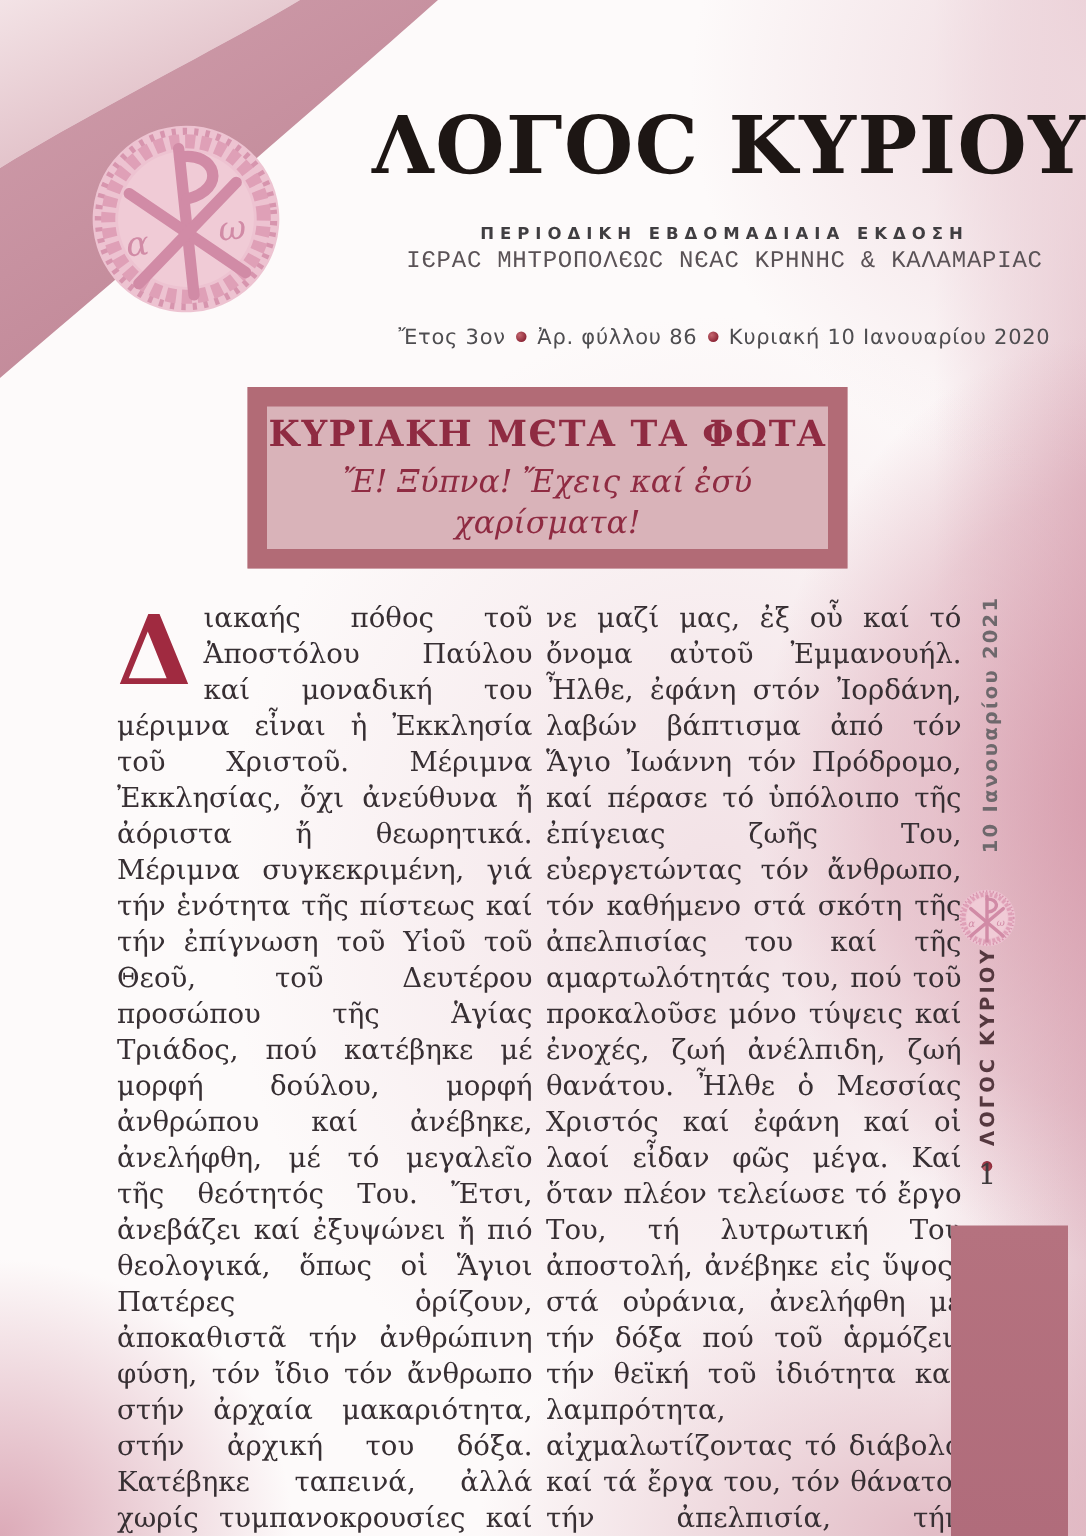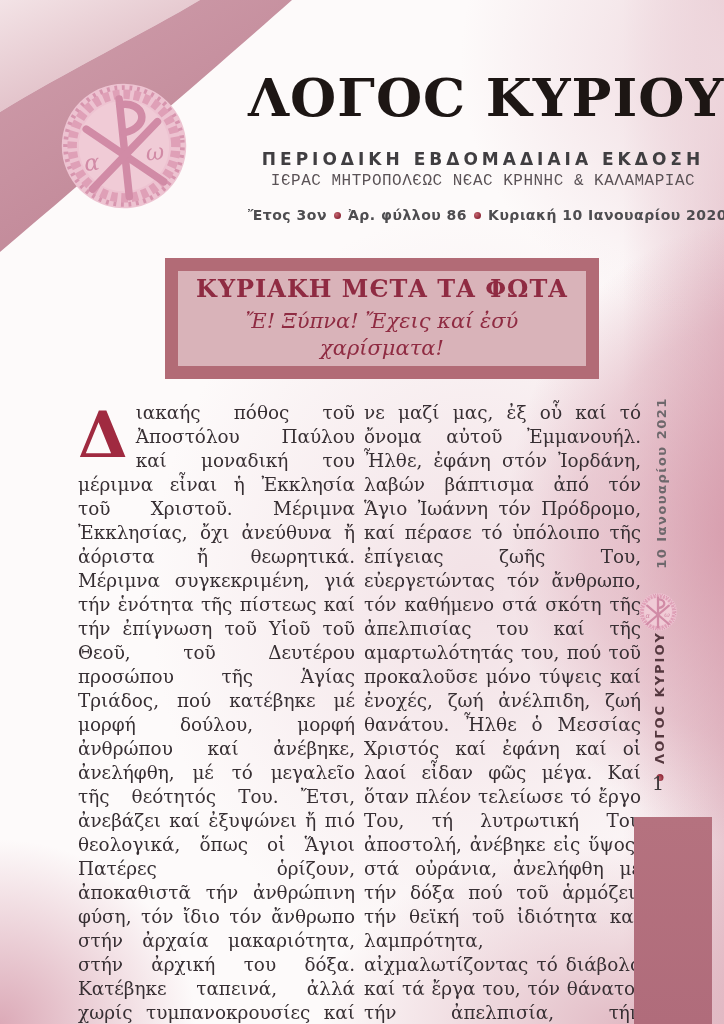--- a/index.html
+++ b/index.html
@@ -23,40 +23,40 @@
   .logo-small{position:absolute;left:638px;top:592px;width:40px;height:40px;}
 
   .masthead{position:absolute;left:248px;top:68px;width:470px;text-align:center;}
   .m-title{
     font-family:"DejaVu Serif", serif;font-weight:700;
     font-size:53px;line-height:1.1;color:#1d1614;letter-spacing:1px;white-space:nowrap;
   }
   .m-sub1{
     margin-top:23px;
     font-family:"DejaVu Sans", sans-serif;font-weight:700;
-    font-size:17px;color:#403e41;letter-spacing:4px;white-space:nowrap;
+    font-size:11px;color:#403e41;letter-spacing:4px;white-space:nowrap;
   }
   .m-sub2{
     margin-top:3px;
     font-family:Liberation Mono, monospace;font-weight:400;
     font-size:16px;color:#5a5256;letter-spacing:0.5px;white-space:nowrap;
   }
   .m-meta{
-    margin-top:17px;
-    font-family:"DejaVu Sans", sans-serif;font-weight:700;
+    margin-top:34px;
+    font-family:"DejaVu Sans", sans-serif;font-weight:400;
     font-size:14px;color:#4e4d50;letter-spacing:0.5px;white-space:nowrap;
   }
   .dot{
     display:inline-block;width:7px;height:7px;border-radius:50%;
     background:radial-gradient(circle at 35% 35%, #c4666f 0%, #8e2838 70%);
     margin:0 7px 1px 7px;vertical-align:middle;
   }
 
   .banner{
-    position:absolute;left:165px;top:258px;width:434px;height:121px;
+    position:absolute;left:165px;top:258px;width:400px;height:121px;
     background:#d9b3b9;border:13px solid #b26b76;box-sizing:border-box;
     display:flex;flex-direction:column;align-items:center;justify-content:center;
   }
   .b-title{
     font-family:"DejaVu Serif", serif;font-weight:600;
     font-size:24px;color:#8f2b42;letter-spacing:1px;line-height:1.1;white-space:nowrap;
   }
   .b-quote{
     margin-top:6px;padding:0 17px;
     font-family:"DejaVu Serif", serif;font-style:italic;font-weight:500;

